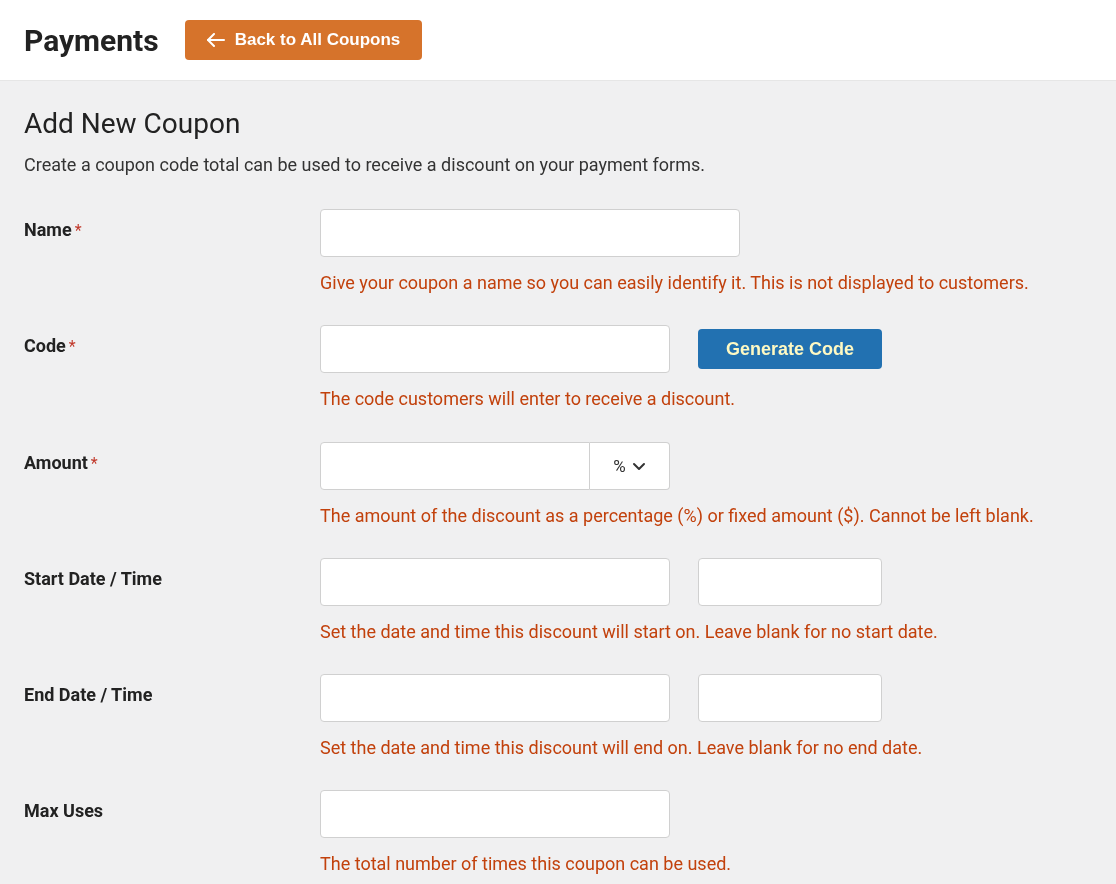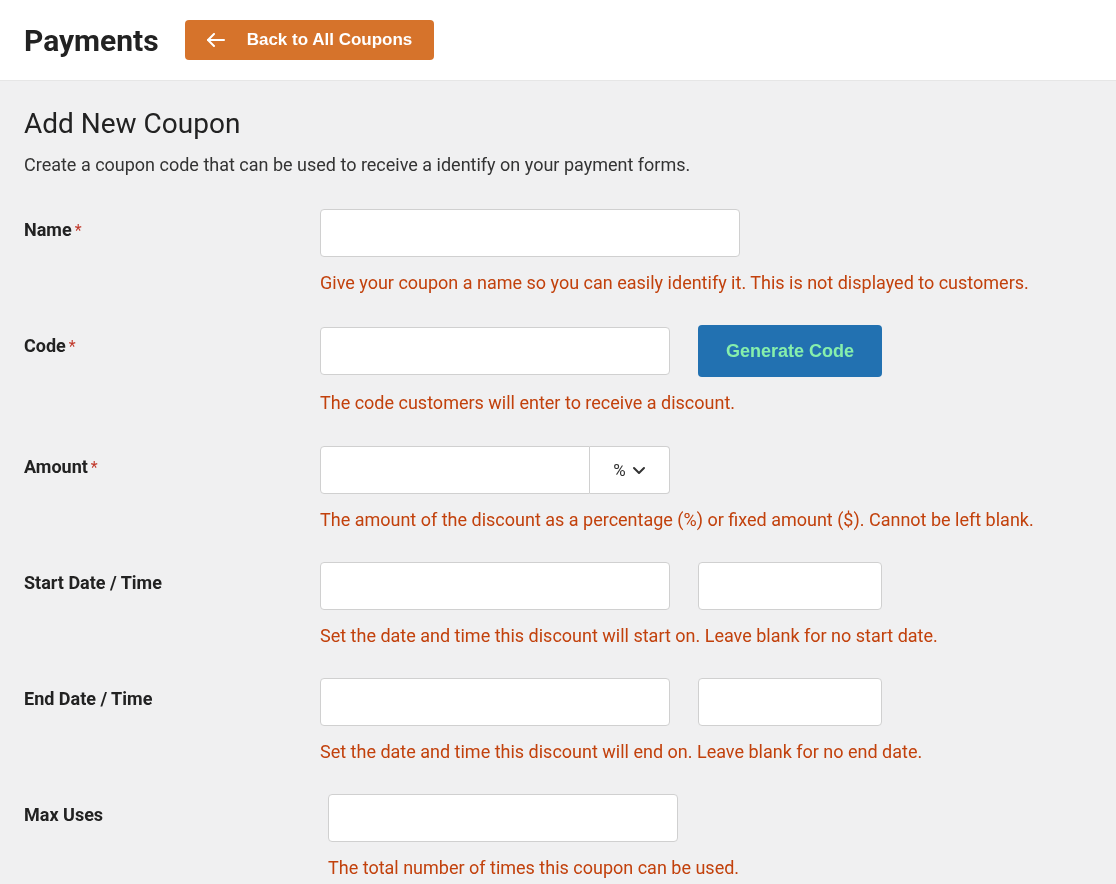--- a/index.html
+++ b/index.html
@@ -28,21 +28,21 @@
     background: #d97330;
     background: #d6732b;
     color: #fff;
     border: none;
     border-radius: 4px;
     padding: 10px 22px;
     font-size: 17px;
     font-weight: 600;
     display: inline-flex;
     align-items: center;
-    gap: 22px;
+    gap: 10px;
     cursor: pointer;
   }
   .back-btn svg { display: block; }
   .main {
     background: #f0f0f1;
     padding: 26px 24px 40px 24px;
     min-height: 804px;
   }
   .page-title {
     font-size: 28px;
@@ -92,25 +92,25 @@
     line-height: 1.35;
   }
   .w-420 { width: 420px; }
   .w-350 { width: 350px; }
   .w-270 { width: 270px; }
   .w-184 { width: 184px; }
   .row-inline { display: flex; align-items: center; }
   .gen-btn {
     margin-left: 28px;
     background: #2271b1;
-    color: #86efac;
+    color: #fef9c3;
     border: none;
     border-radius: 4px;
     padding: 0 28px;
-    height: 52px;
+    height: 40px;
     font-size: 18px;
     font-weight: 600;
     cursor: pointer;
   }
   .unit-select {
     display: inline-flex;
     align-items: center;
     justify-content: center;
     background: #fff;
     border: 1px solid #d0d0d0;
@@ -141,21 +141,21 @@
         <line x1="17" y1="7" x2="1" y2="7"></line>
         <polyline points="7 1 1 7 7 13"></polyline>
       </svg>
     </span>
     <span>Back to All Coupons</span>
   </button>
 </div>
 
 <div class="main">
   <h2 class="page-title">Add New Coupon</h2>
-  <p class="page-desc">Create a coupon code that can be used to receive a identify on your payment forms.</p>
+  <p class="page-desc">Create a coupon code total can be used to receive a discount on your payment forms.</p>
 
   <div class="form-row">
     <div class="label-col">
       <span class="field-label">Name</span><span class="required-mark">*</span>
     </div>
     <div class="field-col">
       <input type="text" class="text-input w-420" value="" style="">
       <div class="help-text">Give your coupon a name so you can easily identify it. This is not displayed to customers.</div>
     </div>
   </div>
@@ -212,21 +212,21 @@
     </div>
     <div class="field-col">
       <div class="row-inline gap-28">
         <input type="text" class="text-input w-350" value="" style="">
         <input type="text" class="text-input w-184" value="" style="">
       </div>
       <div class="help-text">Set the date and time this discount will end on. Leave blank for no end date.</div>
     </div>
   </div>
 
-  <div class="form-row" style="margin-bottom:0;gap:8px;">
+  <div class="form-row" style="margin-bottom:0;">
     <div class="label-col">
       <span class="field-label">Max Uses</span>
     </div>
     <div class="field-col">
       <input type="text" class="text-input w-350" value="" style="">
       <div class="help-text">The total number of times this coupon can be used.</div>
     </div>
   </div>
 
 </div>

